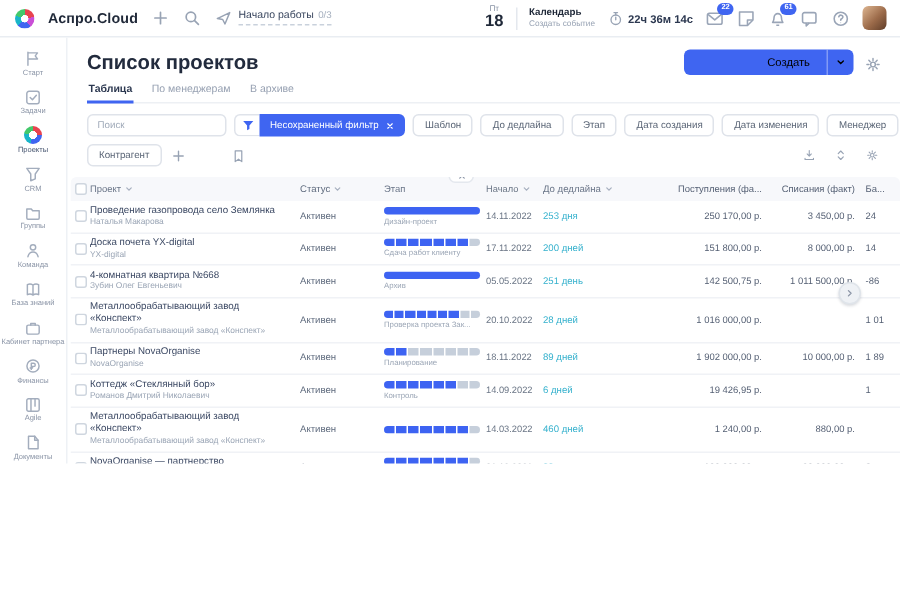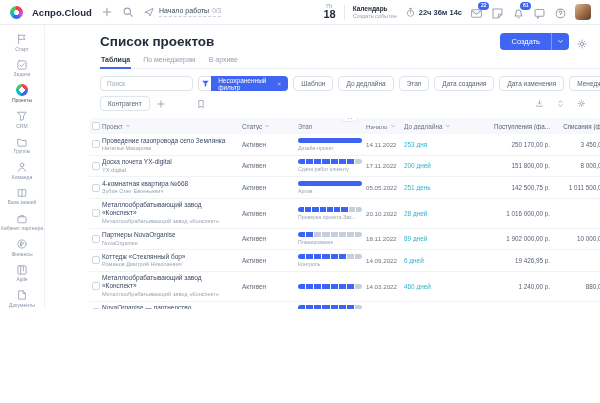--- a/index.html
+++ b/index.html
@@ -29,41 +29,41 @@
   .cal-sub { font-size: 5.5px; color: #98a3b4; }
   .timer { display: flex; align-items: center; gap: 3px; font-size: 7.5px; font-weight: bold; color: #2c3850; }
   .timer .ticon { width: 11px; height: 11px; }
   .bicon { position: relative; width: 13px; height: 13px; color: #9aa5b7; flex: none; }
   .bicon svg { width: 100%; height: 100%; }
   .badge { position: absolute; top: -4px; right: -6px; background: #3f65f1; color: #fff; font-size: 5px; font-weight: bold; line-height: 1; padding: 1.5px 2.5px; border-radius: 5px; }
   .avatar { width: 16px; height: 16px; border-radius: 4px; flex: none;
     background: linear-gradient(135deg, #d3a985 10%, #9c6b4a 55%, #5f3d28 100%); }
 
   
-  .shell { flex: 1; display: flex; min-height: 0; gap: 42px; }
+  .shell { flex: 1; display: flex; min-height: 0; }
 
   
   .sidebar { width: 45px; flex: 0 0 45px; border-right: 1px solid #eef1f5; display: flex; flex-direction: column; align-items: center; padding: 5px 0 3px; overflow: hidden; }
   .side-item { width: 100%; display: flex; flex-direction: column; align-items: center; gap: 1.5px; padding: 3.2px 1px; cursor: pointer; }
   .s-icon { width: 12px; height: 12px; color: #a3adbd; display: flex; align-items: center; justify-content: center; }
   .s-icon svg { width: 100%; height: 100%; }
   .side-label { font-size: 5px; line-height: 1.15; color: #8a94a6; text-align: center; }
   .side-item.active .side-label { color: #4a5872; }
   .donut { width: 12px; height: 12px; border-radius: 50%;
     background: radial-gradient(circle at 50% 50%, #fff 0 2.6px, transparent 2.8px),
                 conic-gradient(#e8434f 0 25%, #3f65f1 25% 55%, #19b5c9 55% 78%, #43c96b 78% 100%); }
   .side-bottom { margin-top: auto; display: flex; flex-direction: column; gap: 9px; padding-top: 6px; }
   .side-bottom .s-icon { width: 13px; height: 13px; }
 
   
   .content { flex: 1; min-width: 0; display: flex; flex-direction: column; padding: 8px 0 0 13px; position: relative; }
   .page-head { display: flex; align-items: center; padding-right: 12px; }
   .page-title { font-size: 13.5px; font-weight: bold; color: #222b3d; }
   .head-actions { margin-left: auto; display: flex; align-items: center; gap: 7px; }
-  .create-btn { display: flex; align-items: stretch; background: #3f65f1; color: #ffffff; border-radius: 4px; height: 17px; overflow: hidden; cursor: pointer; }
+  .create-btn { display: flex; align-items: stretch; background: #3f65f1; color: #000000; border-radius: 4px; height: 17px; overflow: hidden; cursor: pointer; padding-left: 44px; }
   .create-main { font-size: 7.5px; display: flex; align-items: center; padding: 0 11px; border-right: 1px solid rgba(255,255,255,.35); }
   .create-caret { display: flex; align-items: center; padding: 0 5px; }
   .create-caret svg { width: 7px; height: 7px; }
   .gear-top { width: 12px; height: 12px; color: #98a3b4; }
   .gear-top svg { width: 100%; height: 100%; }
 
   .tabs { display: flex; gap: 11px; margin-top: 4px; border-bottom: 1px solid #edf0f4; padding-right: 12px; }
   .tab { font-size: 7px; color: #97a1b2; padding: 2px 1px 4px; cursor: pointer; }
   .tab.active { color: #2c3850; font-weight: bold; border-bottom: 2px solid #3f65f1; margin-bottom: -1px; }
 

